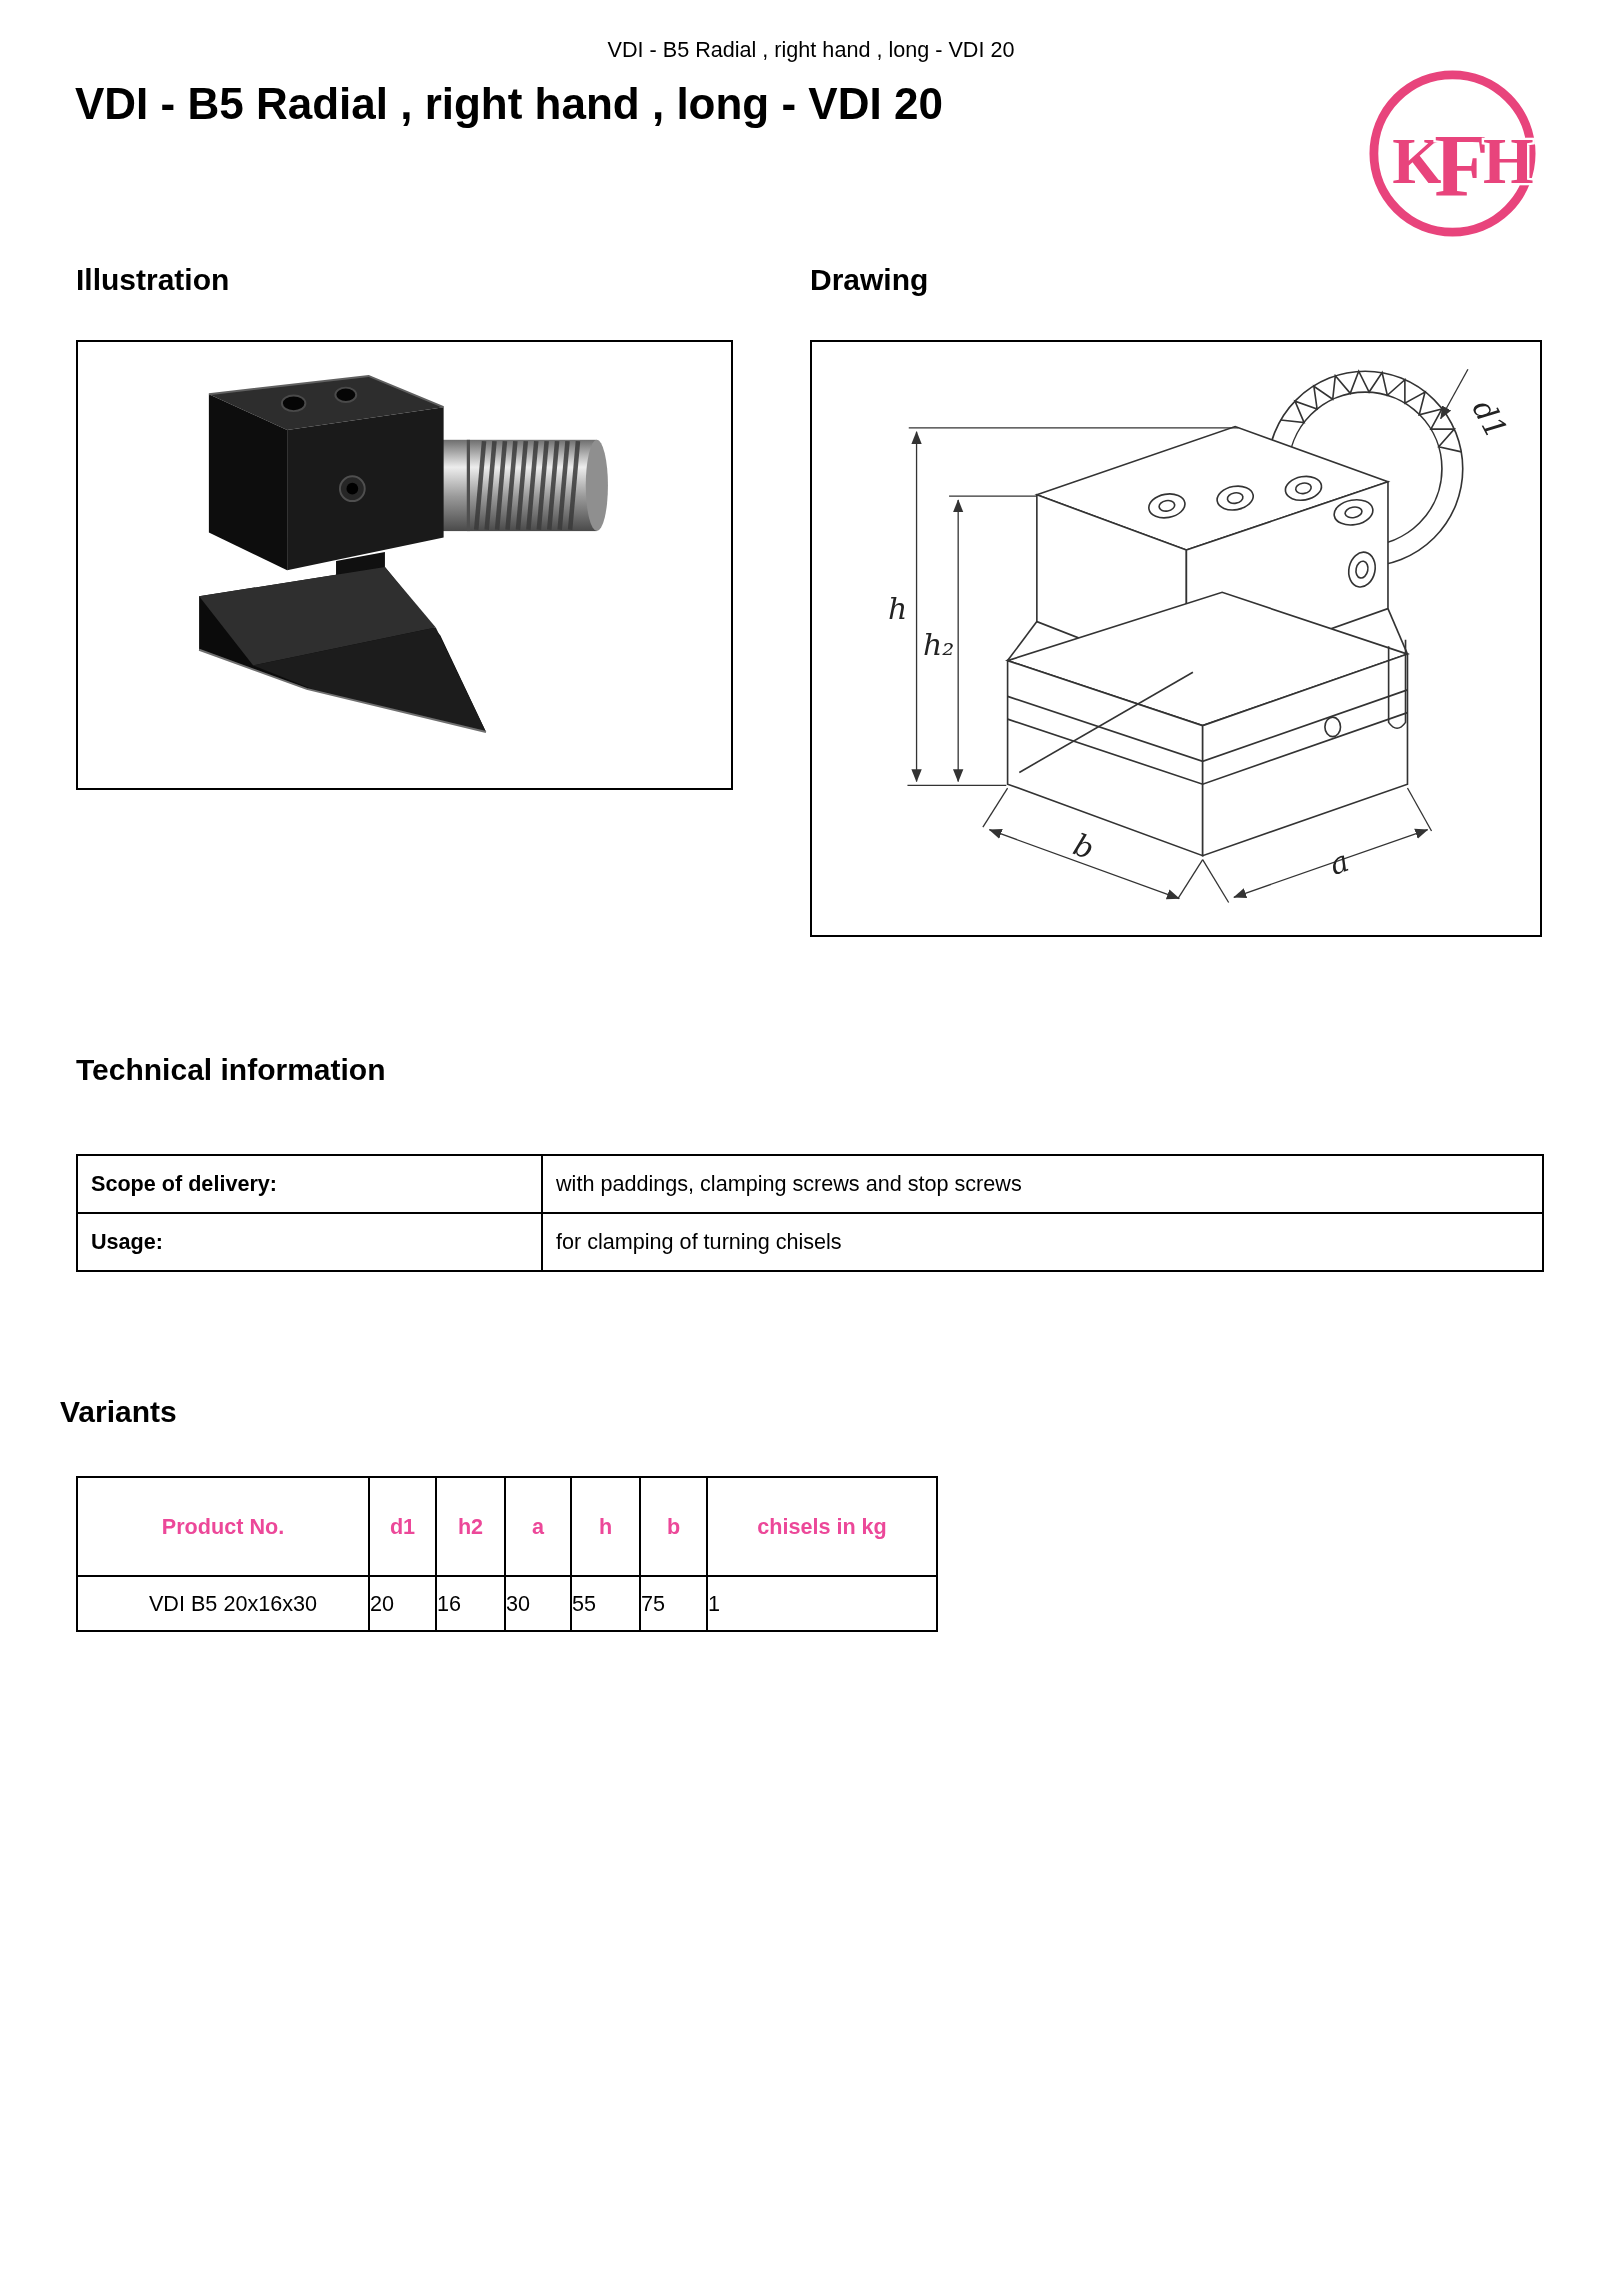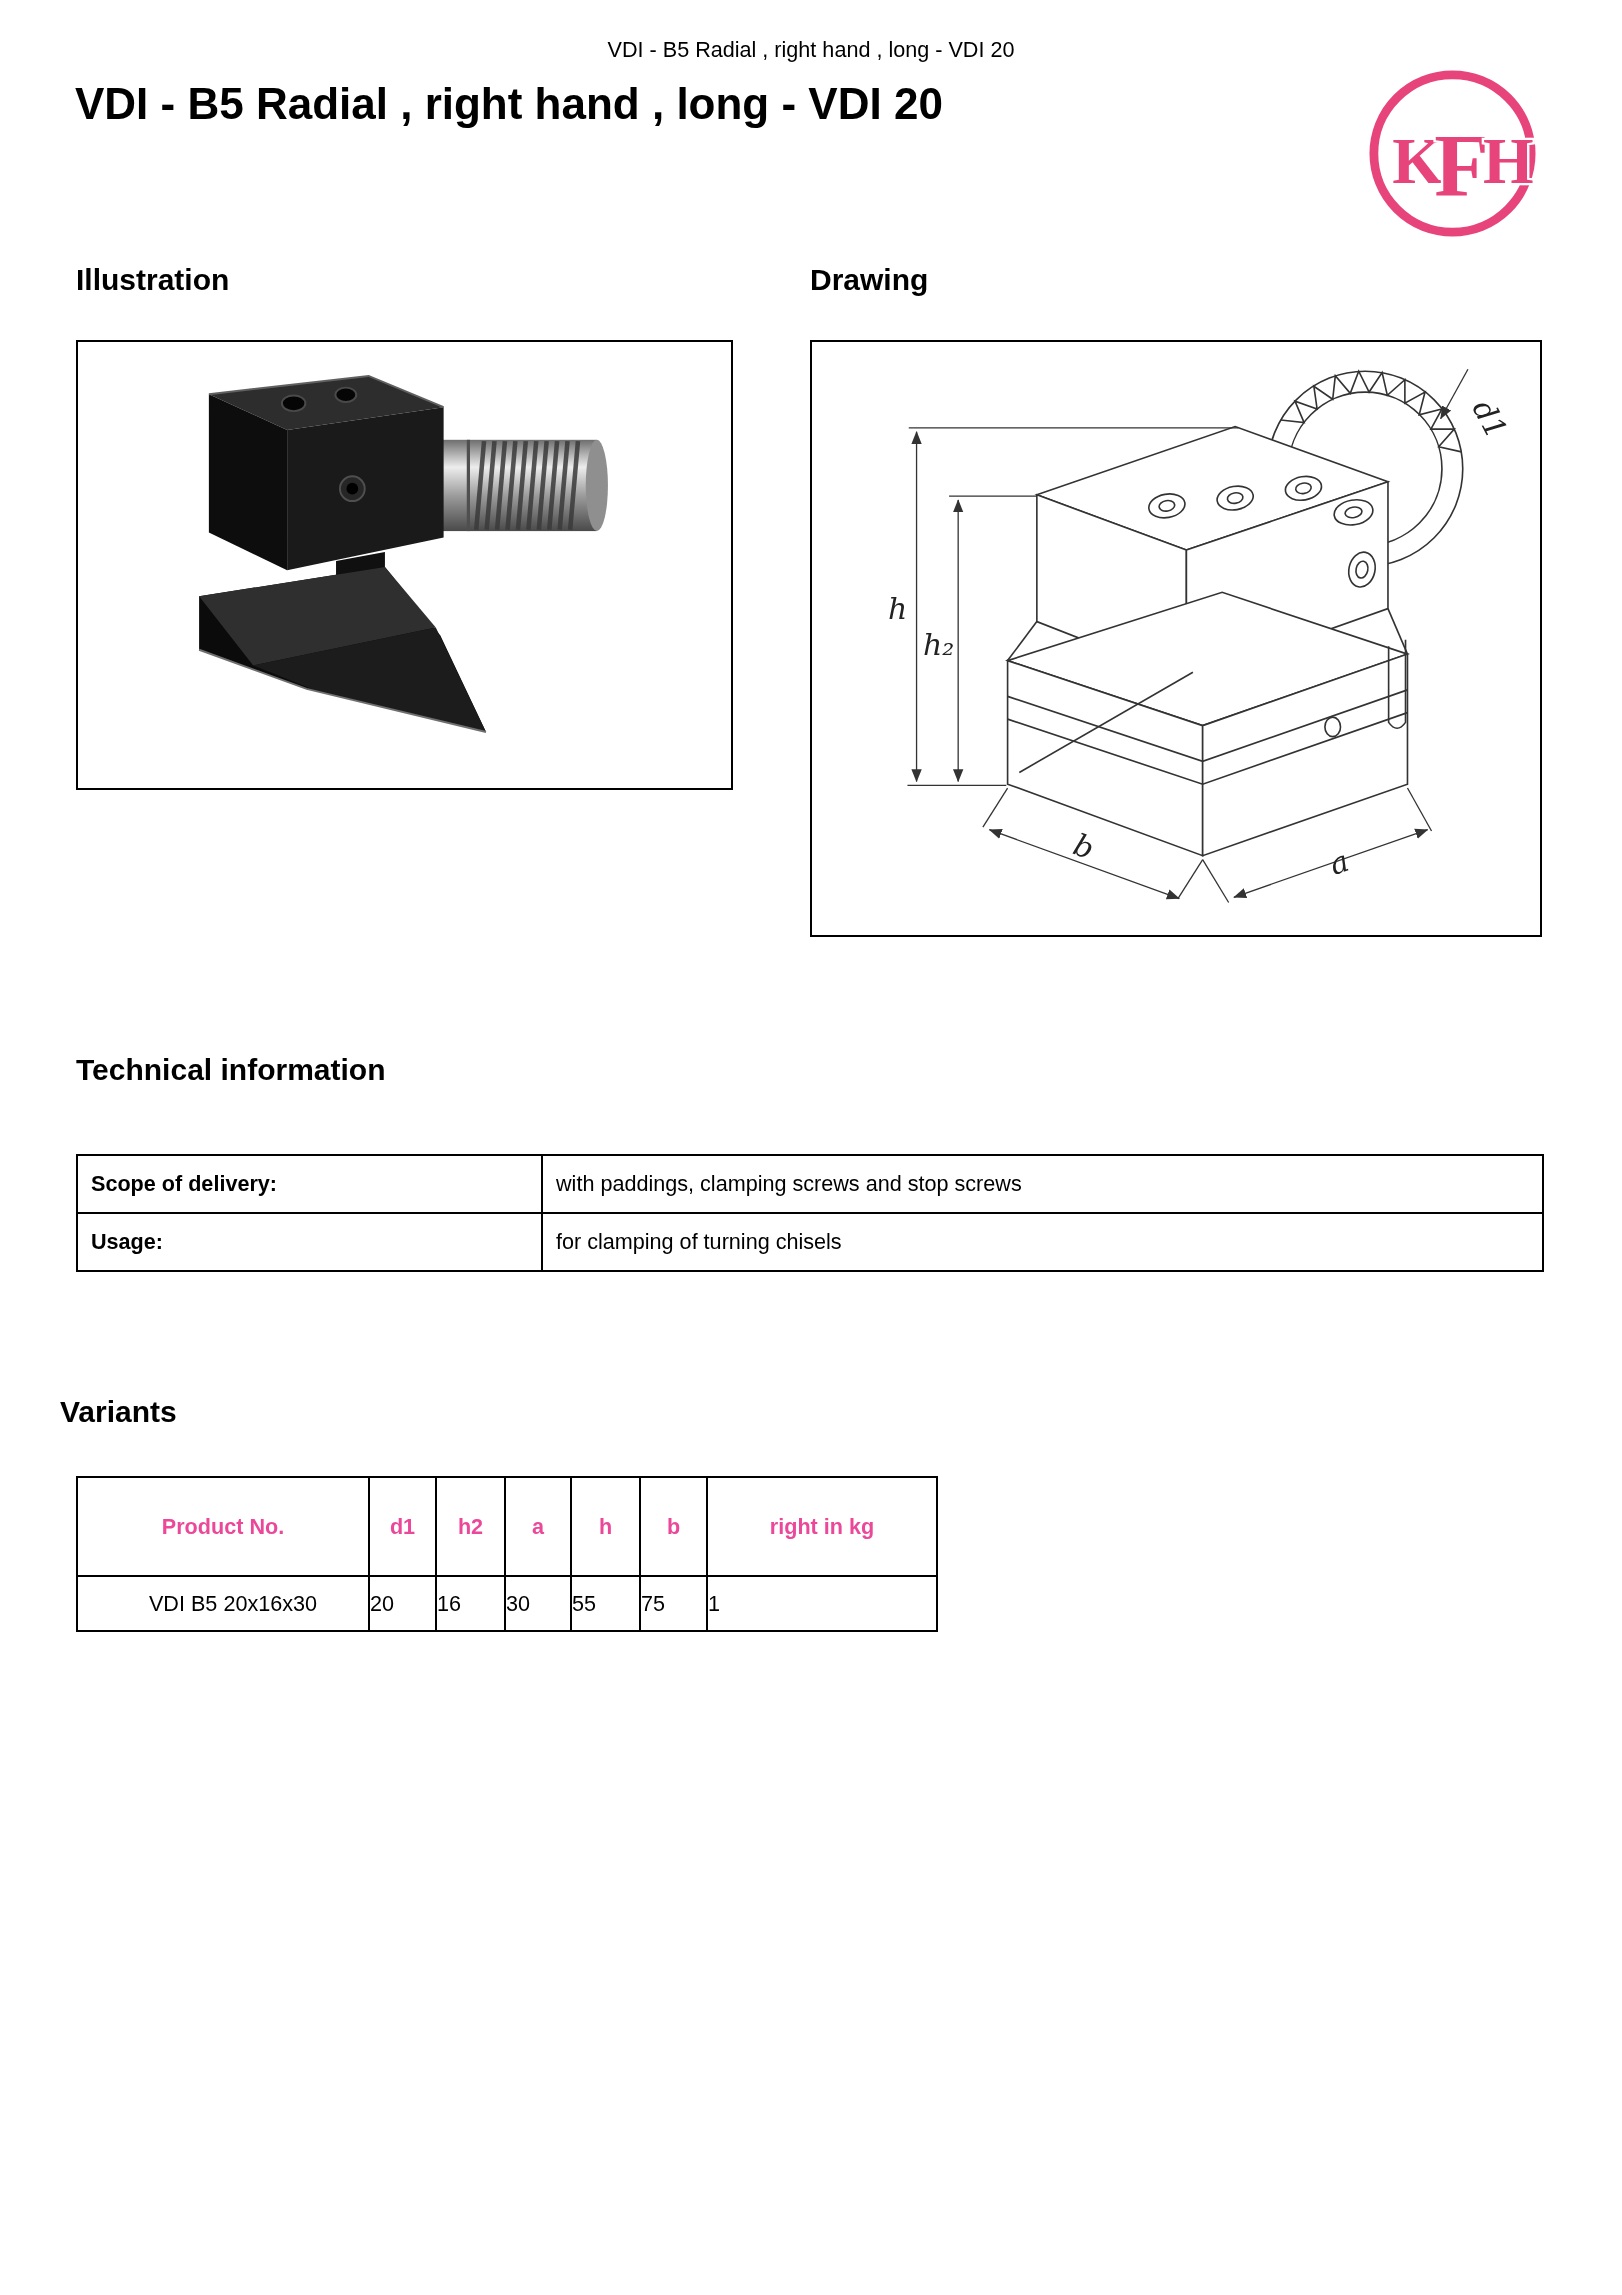--- a/index.html
+++ b/index.html
@@ -234,21 +234,21 @@
       <col style="width:230px">
     </colgroup>
     <thead>
       <tr>
         <th>Product No.</th>
         <th>d1</th>
         <th>h2</th>
         <th>a</th>
         <th>h</th>
         <th>b</th>
-        <th>right in kg</th>
+        <th>chisels in kg</th>
       </tr>
     </thead>
     <tbody>
       <tr>
         <td class="prod">VDI B5 20x16x30</td>
         <td>20</td>
         <td>16</td>
         <td>30</td>
         <td>55</td>
         <td>75</td>

